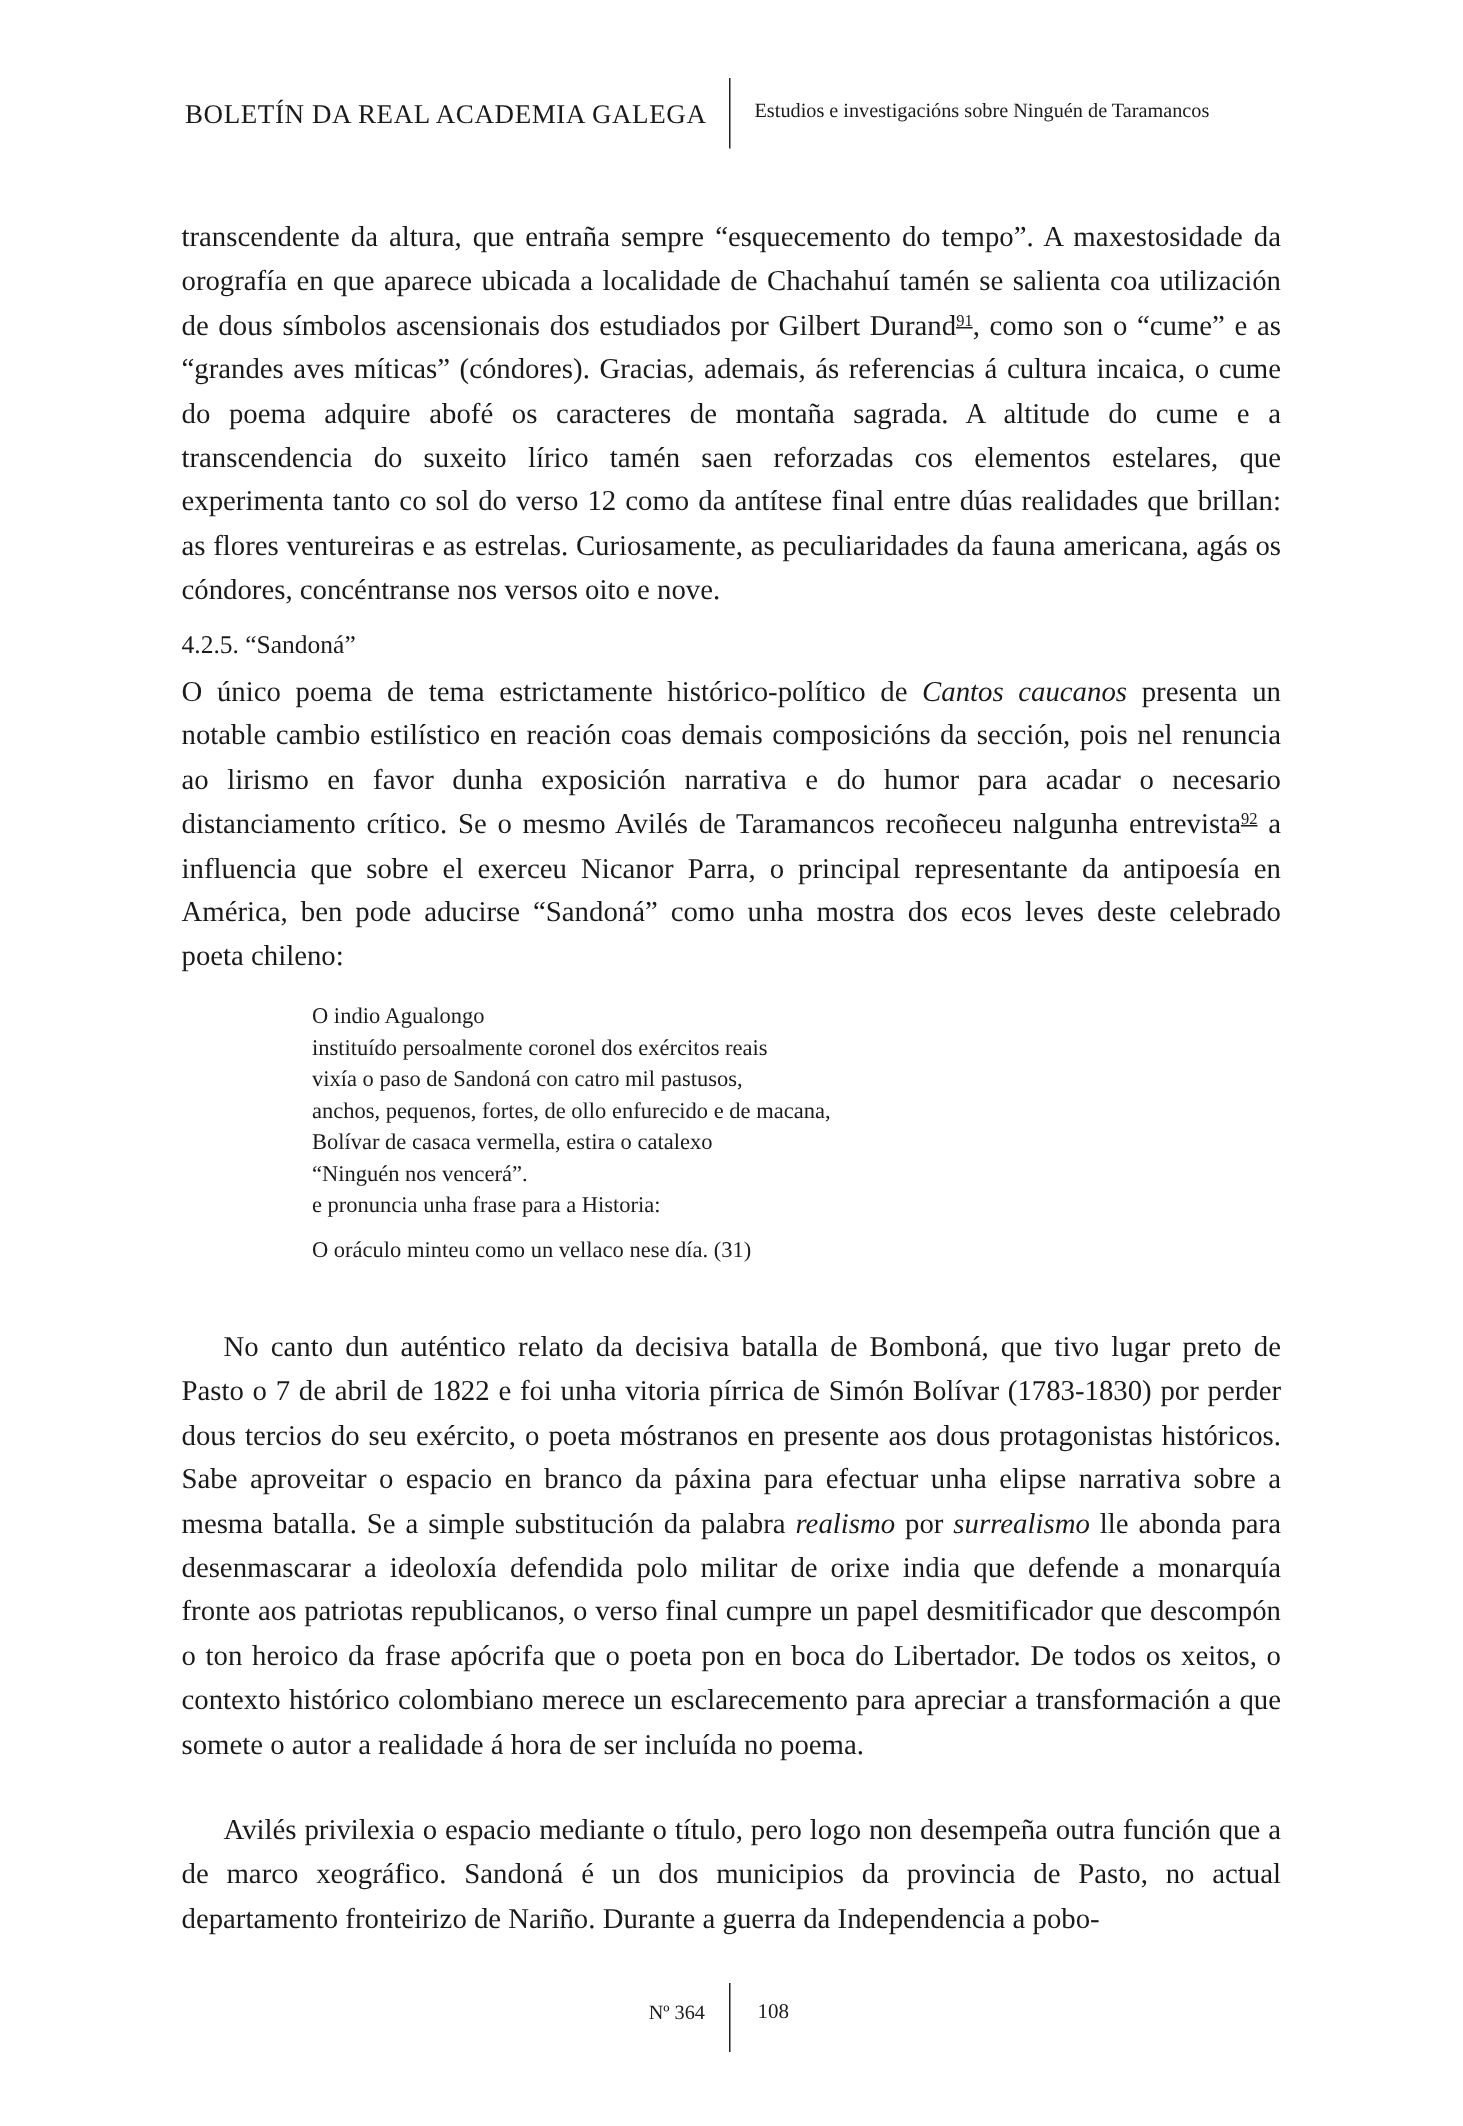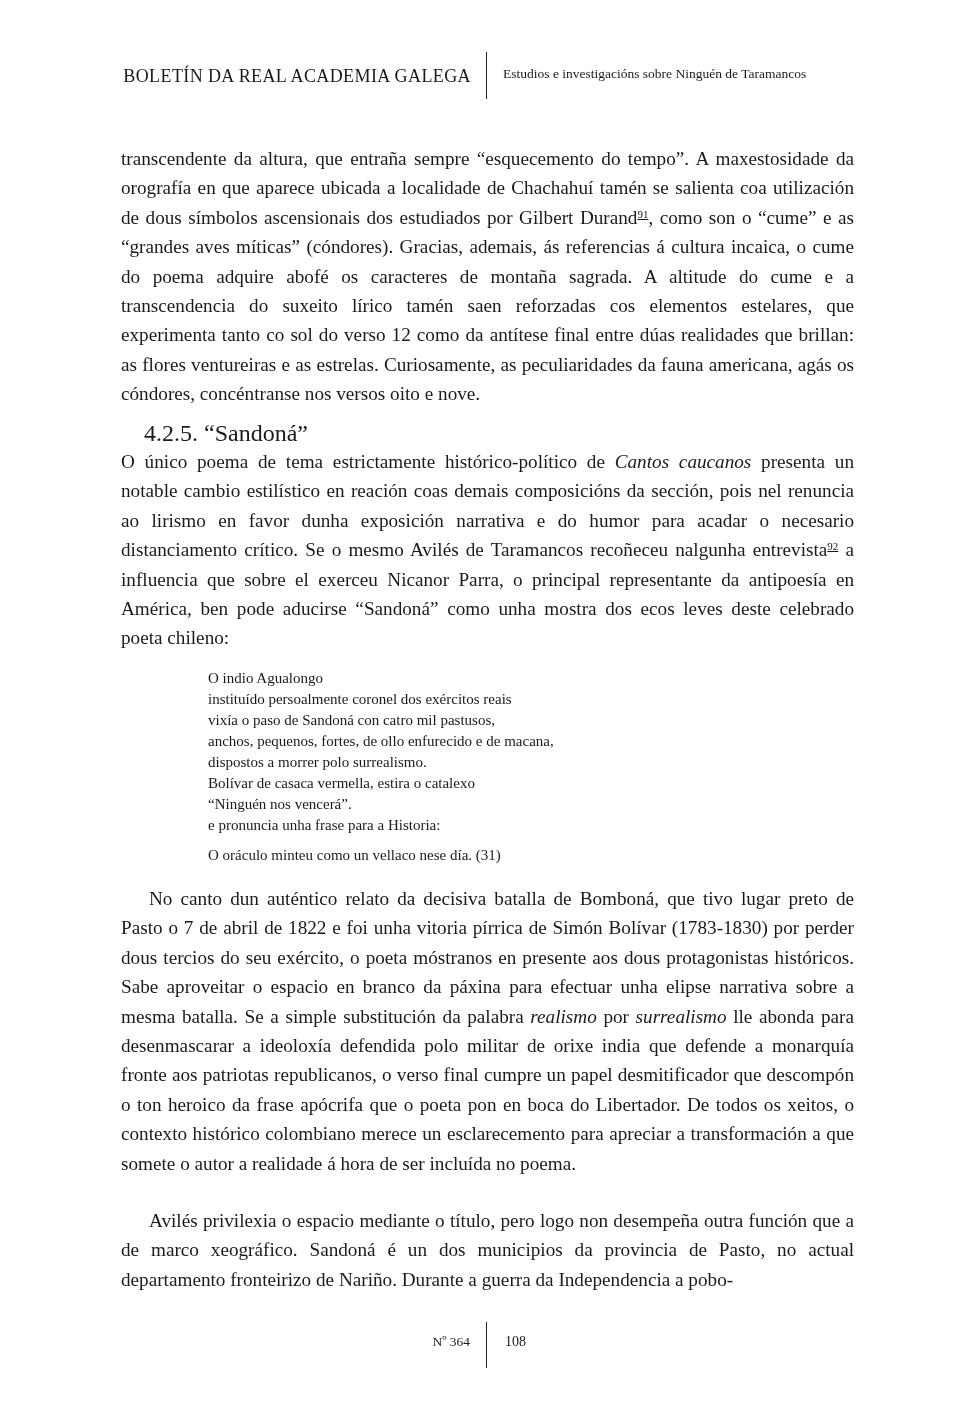--- a/index.html
+++ b/index.html
@@ -21,21 +21,21 @@
     position: absolute; left: 503px; top: 14px;
     font-size: 13.5px; white-space: nowrap;
   }
   .body-text {
     position: absolute; left: 121px; width: 733px;
     font-size: 19.2px; line-height: 29.4px; text-align: justify;
   }
   .body-text p { margin: 0; }
   .indent { text-indent: 28px; }
   #block1 { top: 144px; }
-  #heading { position: absolute; left: 121px; top: 420px; font-size: 24px; margin-left: 23px; }
+  #heading { position: absolute; left: 121px; top: 420px; font-size: 17px; }
   #block2 { top: 447px; }
   .poem {
     position: absolute; left: 208px; top: 668px;
     font-size: 15px; line-height: 21px; white-space: nowrap;
   }
   .poem .gap { height: 9px; }
   #block3 { top: 884px; }
   #block4 { top: 1206px; }
   .footer { position: absolute; top: 1322px; left: 0; width: 975px; height: 46px; }
   .footer .issue { position: absolute; right: 505px; top: 12px; font-size: 13.5px; }
@@ -61,21 +61,20 @@
 
 <div class="body-text" id="block2">
   <p><span>O único poema de tema estrictamente histórico-político de </span><em>Cantos caucanos</em><span> presenta un notable cambio estilístico en reación coas demais composicións da sección, pois nel renuncia ao lirismo en favor dunha exposición narrativa e do humor para acadar o necesario distanciamento crítico. Se o mesmo Avilés de Taramancos recoñeceu nalgunha entrevista</span><sup>92</sup><span> a influencia que sobre el exerceu Nicanor Parra, o principal representante da antipoesía en América, ben pode aducirse “Sandoná” como unha mostra dos ecos leves deste celebrado poeta chileno:</span></p>
 </div>
 
 <div class="poem">
   <div>O indio Agualongo</div>
   <div>instituído persoalmente coronel dos exércitos reais</div>
   <div>vixía o paso de Sandoná con catro mil pastusos,</div>
   <div>anchos, pequenos, fortes, de ollo enfurecido e de macana,</div>
-  <div>dispostos a morrer polo surrealismo.</div>
   <div>Bolívar de casaca vermella, estira o catalexo</div>
   <div>“Ninguén nos vencerá”.</div>
   <div>e pronuncia unha frase para a Historia:</div>
   <div class="gap"></div>
   <div>O oráculo minteu como un vellaco nese día. (31)</div>
 </div>
 
 <div class="body-text" id="block3">
   <p class="indent"><span>No canto dun auténtico relato da decisiva batalla de Bomboná, que tivo lugar preto de Pasto o 7 de abril de 1822 e foi unha vitoria pírrica de Simón Bolívar (1783-1830) por perder dous tercios do seu exército, o poeta móstranos en presente aos dous protagonistas históricos. Sabe aproveitar o espacio en branco da páxina para efectuar unha elipse narrativa sobre a mesma batalla. Se a simple substitución da palabra </span><em>realismo</em><span> por </span><em>surrealismo</em><span> lle abonda para desenmascarar a ideoloxía defendida polo militar de orixe india que defende a monarquía fronte aos patriotas republicanos, o verso final cumpre un papel desmitificador que descompón o ton heroico da frase apócrifa que o poeta pon en boca do Libertador. De todos os xeitos, o contexto histórico colombiano merece un esclarecemento para apreciar a transformación a que somete o autor a realidade á hora de ser incluída no poema.</span></p>
 </div>

